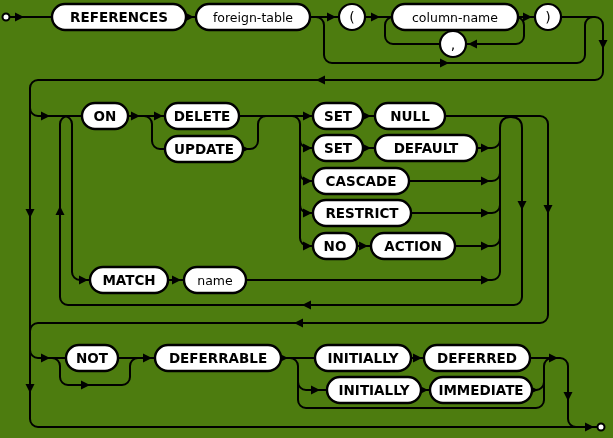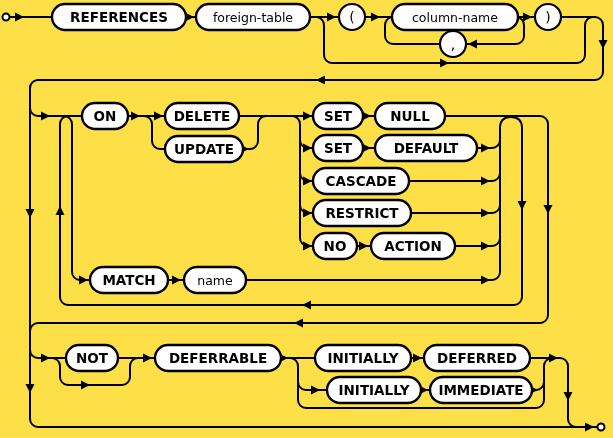--- a/index.html
+++ b/index.html
@@ -1,17 +1,17 @@
 <!DOCTYPE html>
 <html><head>
 <meta charset="utf-8">
 <style>
   html,body{margin:0;padding:0;background:#ffffff;}
   body{font-family:"DejaVu Sans","Liberation Sans",sans-serif;}
-  .stage{position:relative;width:613px;height:438px;background:#fde047;overflow:hidden;}
+  .stage{position:relative;width:613px;height:438px;background:#4d7c0f;overflow:hidden;}
   svg{display:block;}
   .rail{fill:none;stroke:#000;stroke-width:2;}
   .nodebox{fill:#fff;stroke:#000;stroke-width:2.4;}
   .nodecircle{fill:#fff;stroke:#000;stroke-width:2.2;}
   .terminal{fill:#fff;stroke:#000;stroke-width:2;}
   .arrow{fill:#000;stroke:none;}
   text{fill:#000;}
   .kw{font-weight:bold;font-size:13.5px;}
   .vr{font-weight:normal;font-size:12.5px;}
   .pn{font-weight:normal;font-size:14px;}

